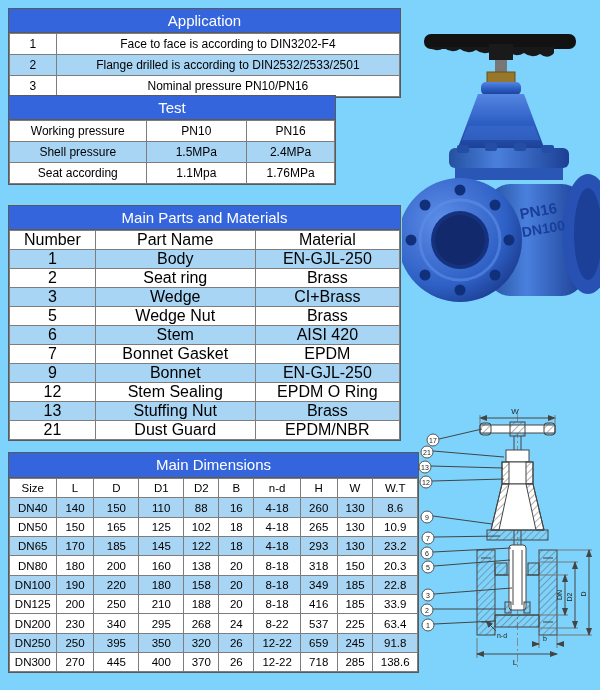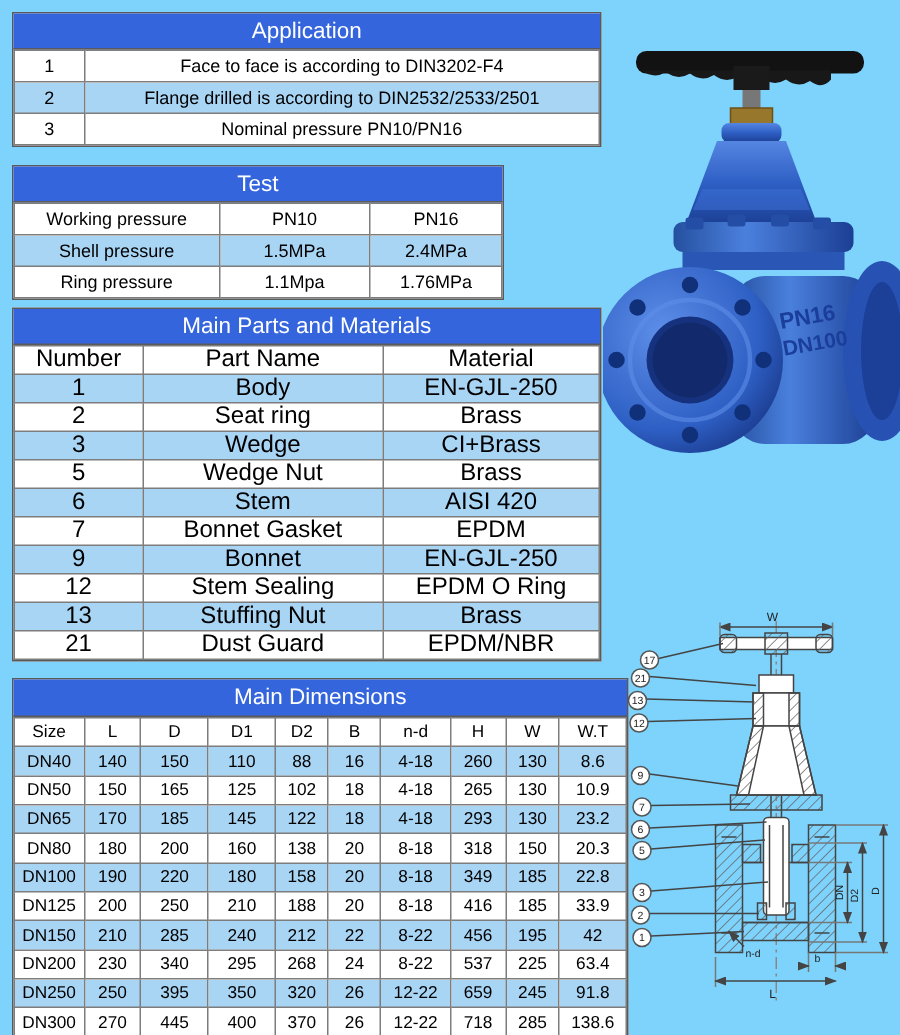--- a/index.html
+++ b/index.html
@@ -42,41 +42,41 @@
             <td>Flange drilled is according to DIN2532/2533/2501</td>
           </tr>
           <tr>
             <td>3</td>
             <td>Nominal pressure PN10/PN16</td>
           </tr>
         </tbody>
     </table>
   </div>
 
-  <div id="test-tbl" class="tbl" style="left:8px;top:110px;width:328px;">
+  <div id="test-tbl" class="tbl" style="left:8px;top:95px;width:328px;">
     <div class="tbl-title">Test</div>
     <table>
       <colgroup>
           <col style="width:42%">
           <col style="width:31%">
           <col style="width:27%">
         </colgroup>
       <tbody id="test-table-body">
           <tr>
             <td>Working pressure</td>
             <td>PN10</td>
             <td>PN16</td>
           </tr>
           <tr class="alt">
             <td>Shell pressure</td>
             <td>1.5MPa</td>
             <td>2.4MPa</td>
           </tr>
           <tr>
-            <td>Ring pressure</td>
+            <td>Seat according</td>
             <td>1.1Mpa</td>
             <td>1.76MPa</td>
           </tr>
         </tbody>
     </table>
   </div>
 
   <div id="parts-tbl" class="tbl" style="left:8px;top:205px;width:393px;">
     <div class="tbl-title">Main Parts and Materials</div>
     <table>
@@ -237,32 +237,20 @@
             <td>DN125</td>
             <td>200</td>
             <td>250</td>
             <td>210</td>
             <td>188</td>
             <td>20</td>
             <td>8-18</td>
             <td>416</td>
             <td>185</td>
             <td>33.9</td>
-          </tr>
-          <tr class="alt">
-            <td>DN150</td>
-            <td>210</td>
-            <td>285</td>
-            <td>240</td>
-            <td>212</td>
-            <td>22</td>
-            <td>8-22</td>
-            <td>456</td>
-            <td>195</td>
-            <td>42</td>
           </tr>
           <tr>
             <td>DN200</td>
             <td>230</td>
             <td>340</td>
             <td>295</td>
             <td>268</td>
             <td>24</td>
             <td>8-22</td>
             <td>537</td>

